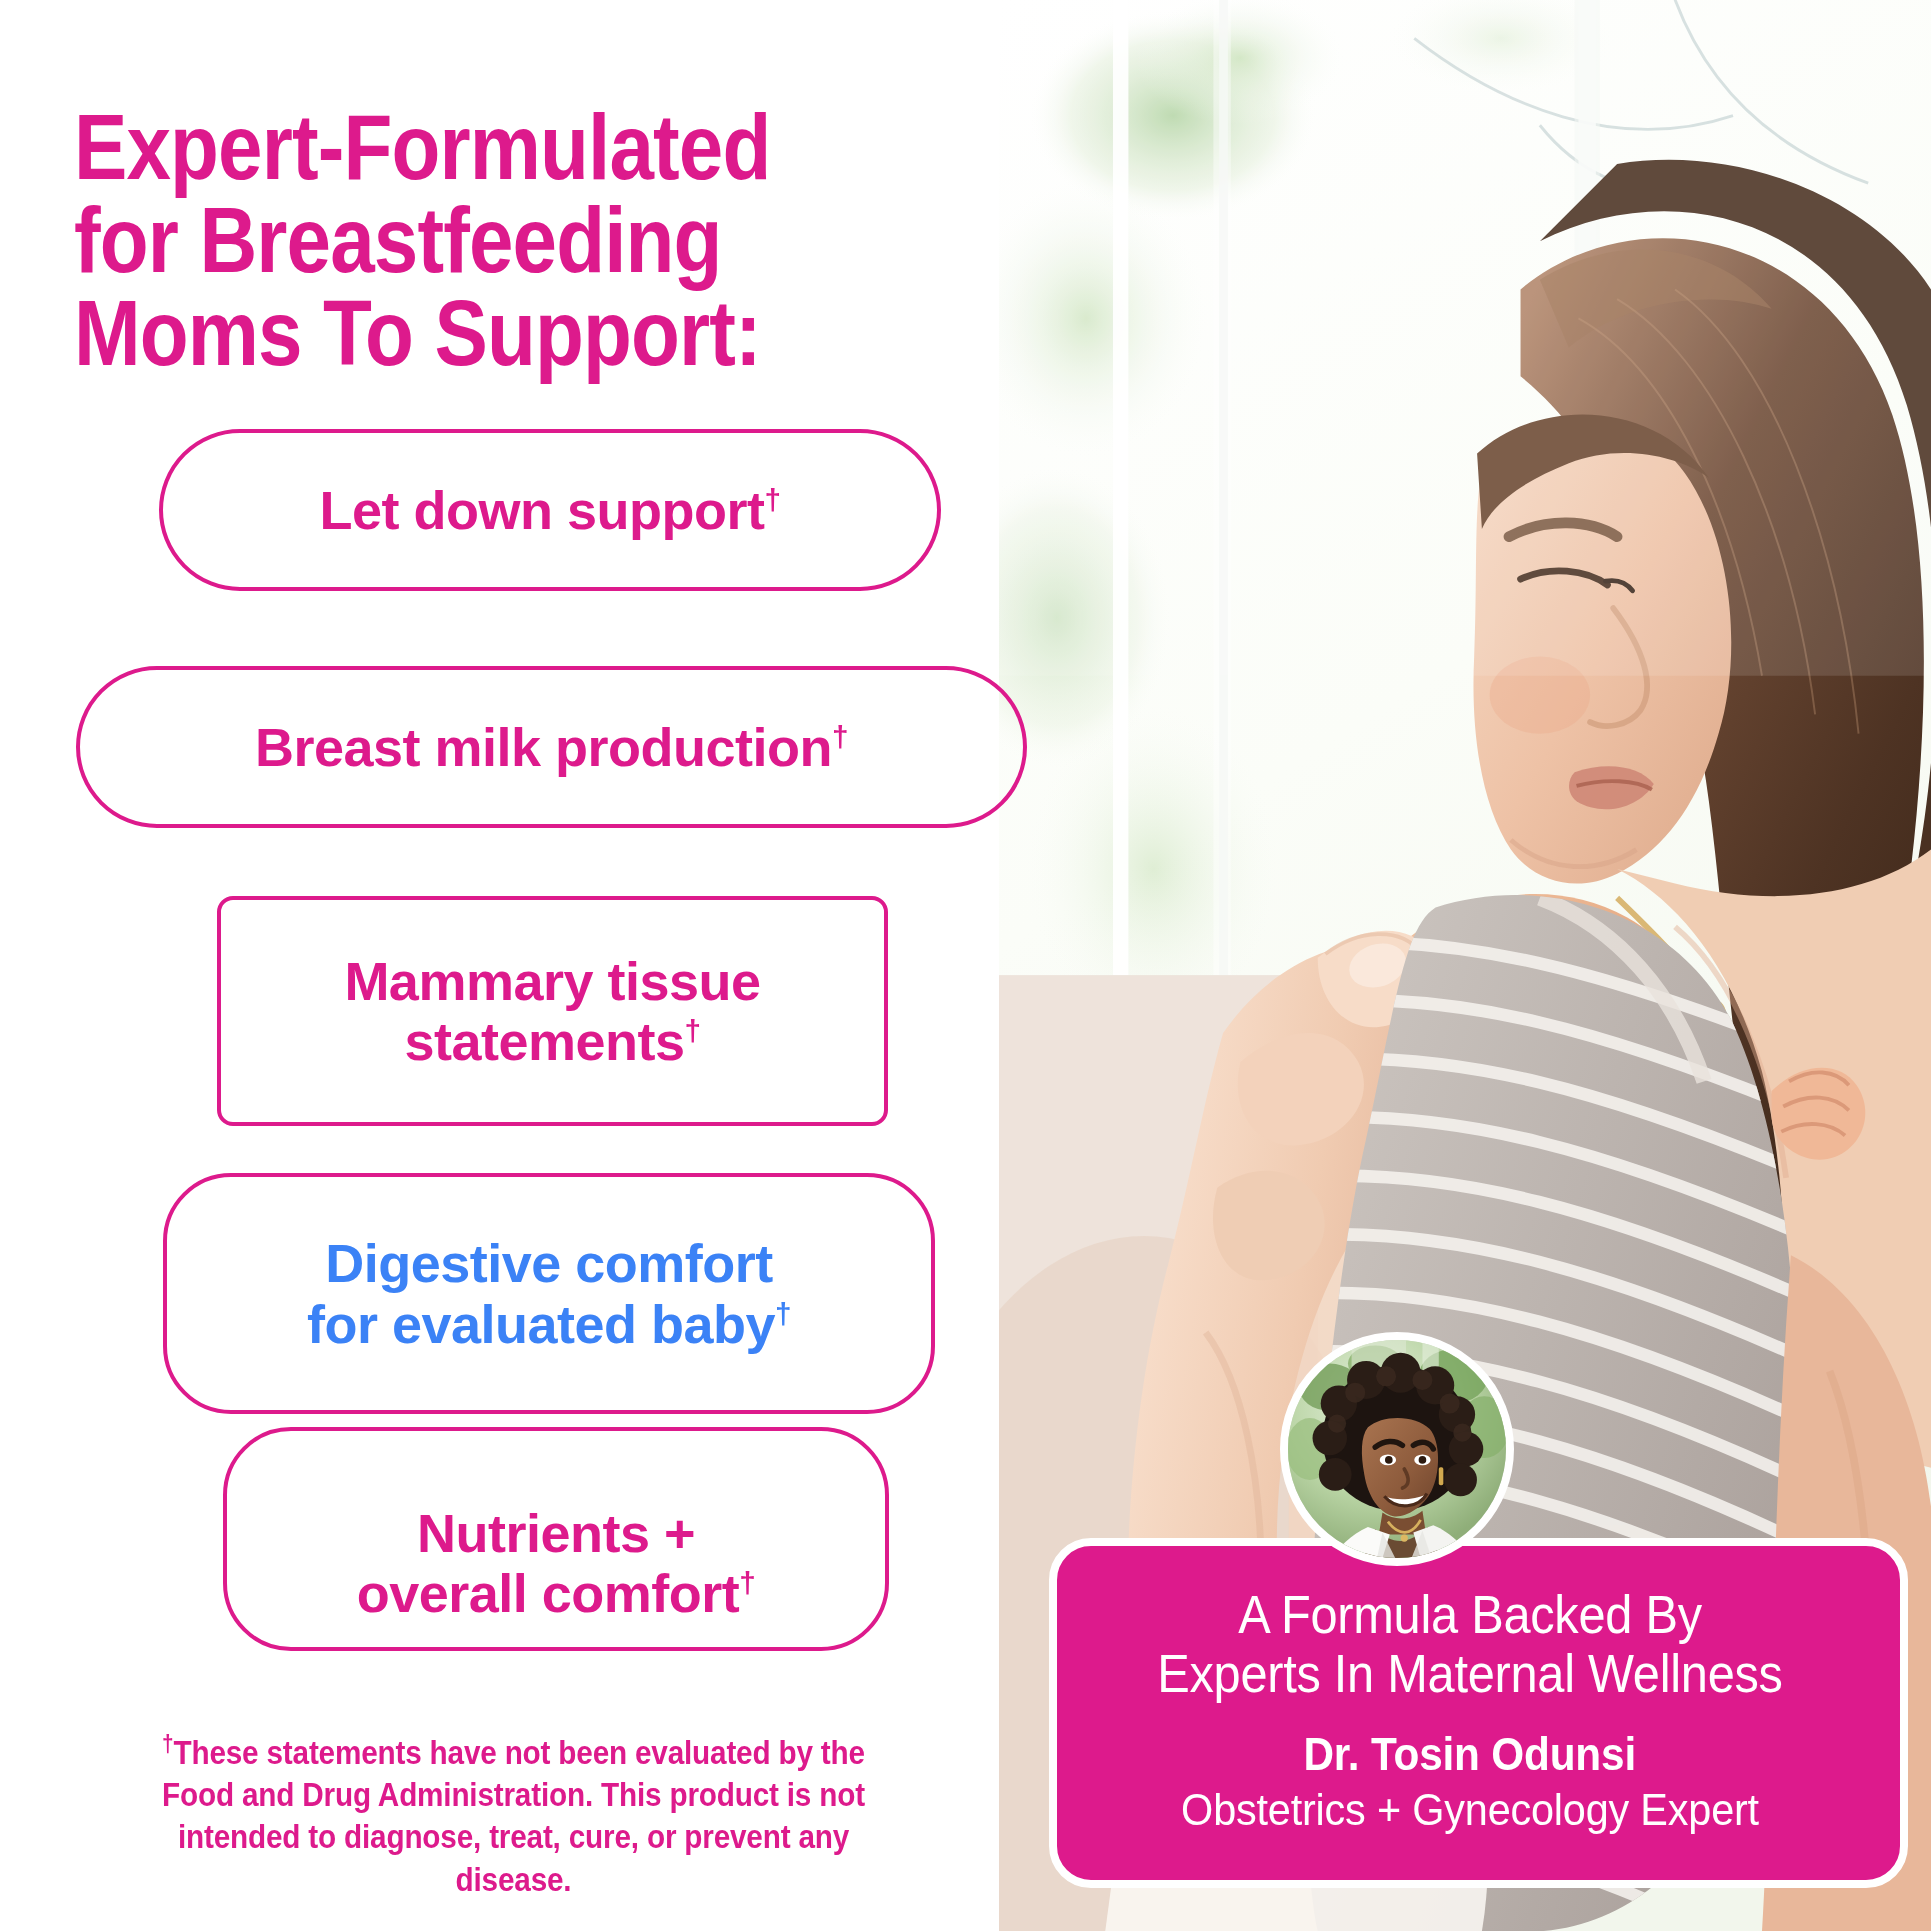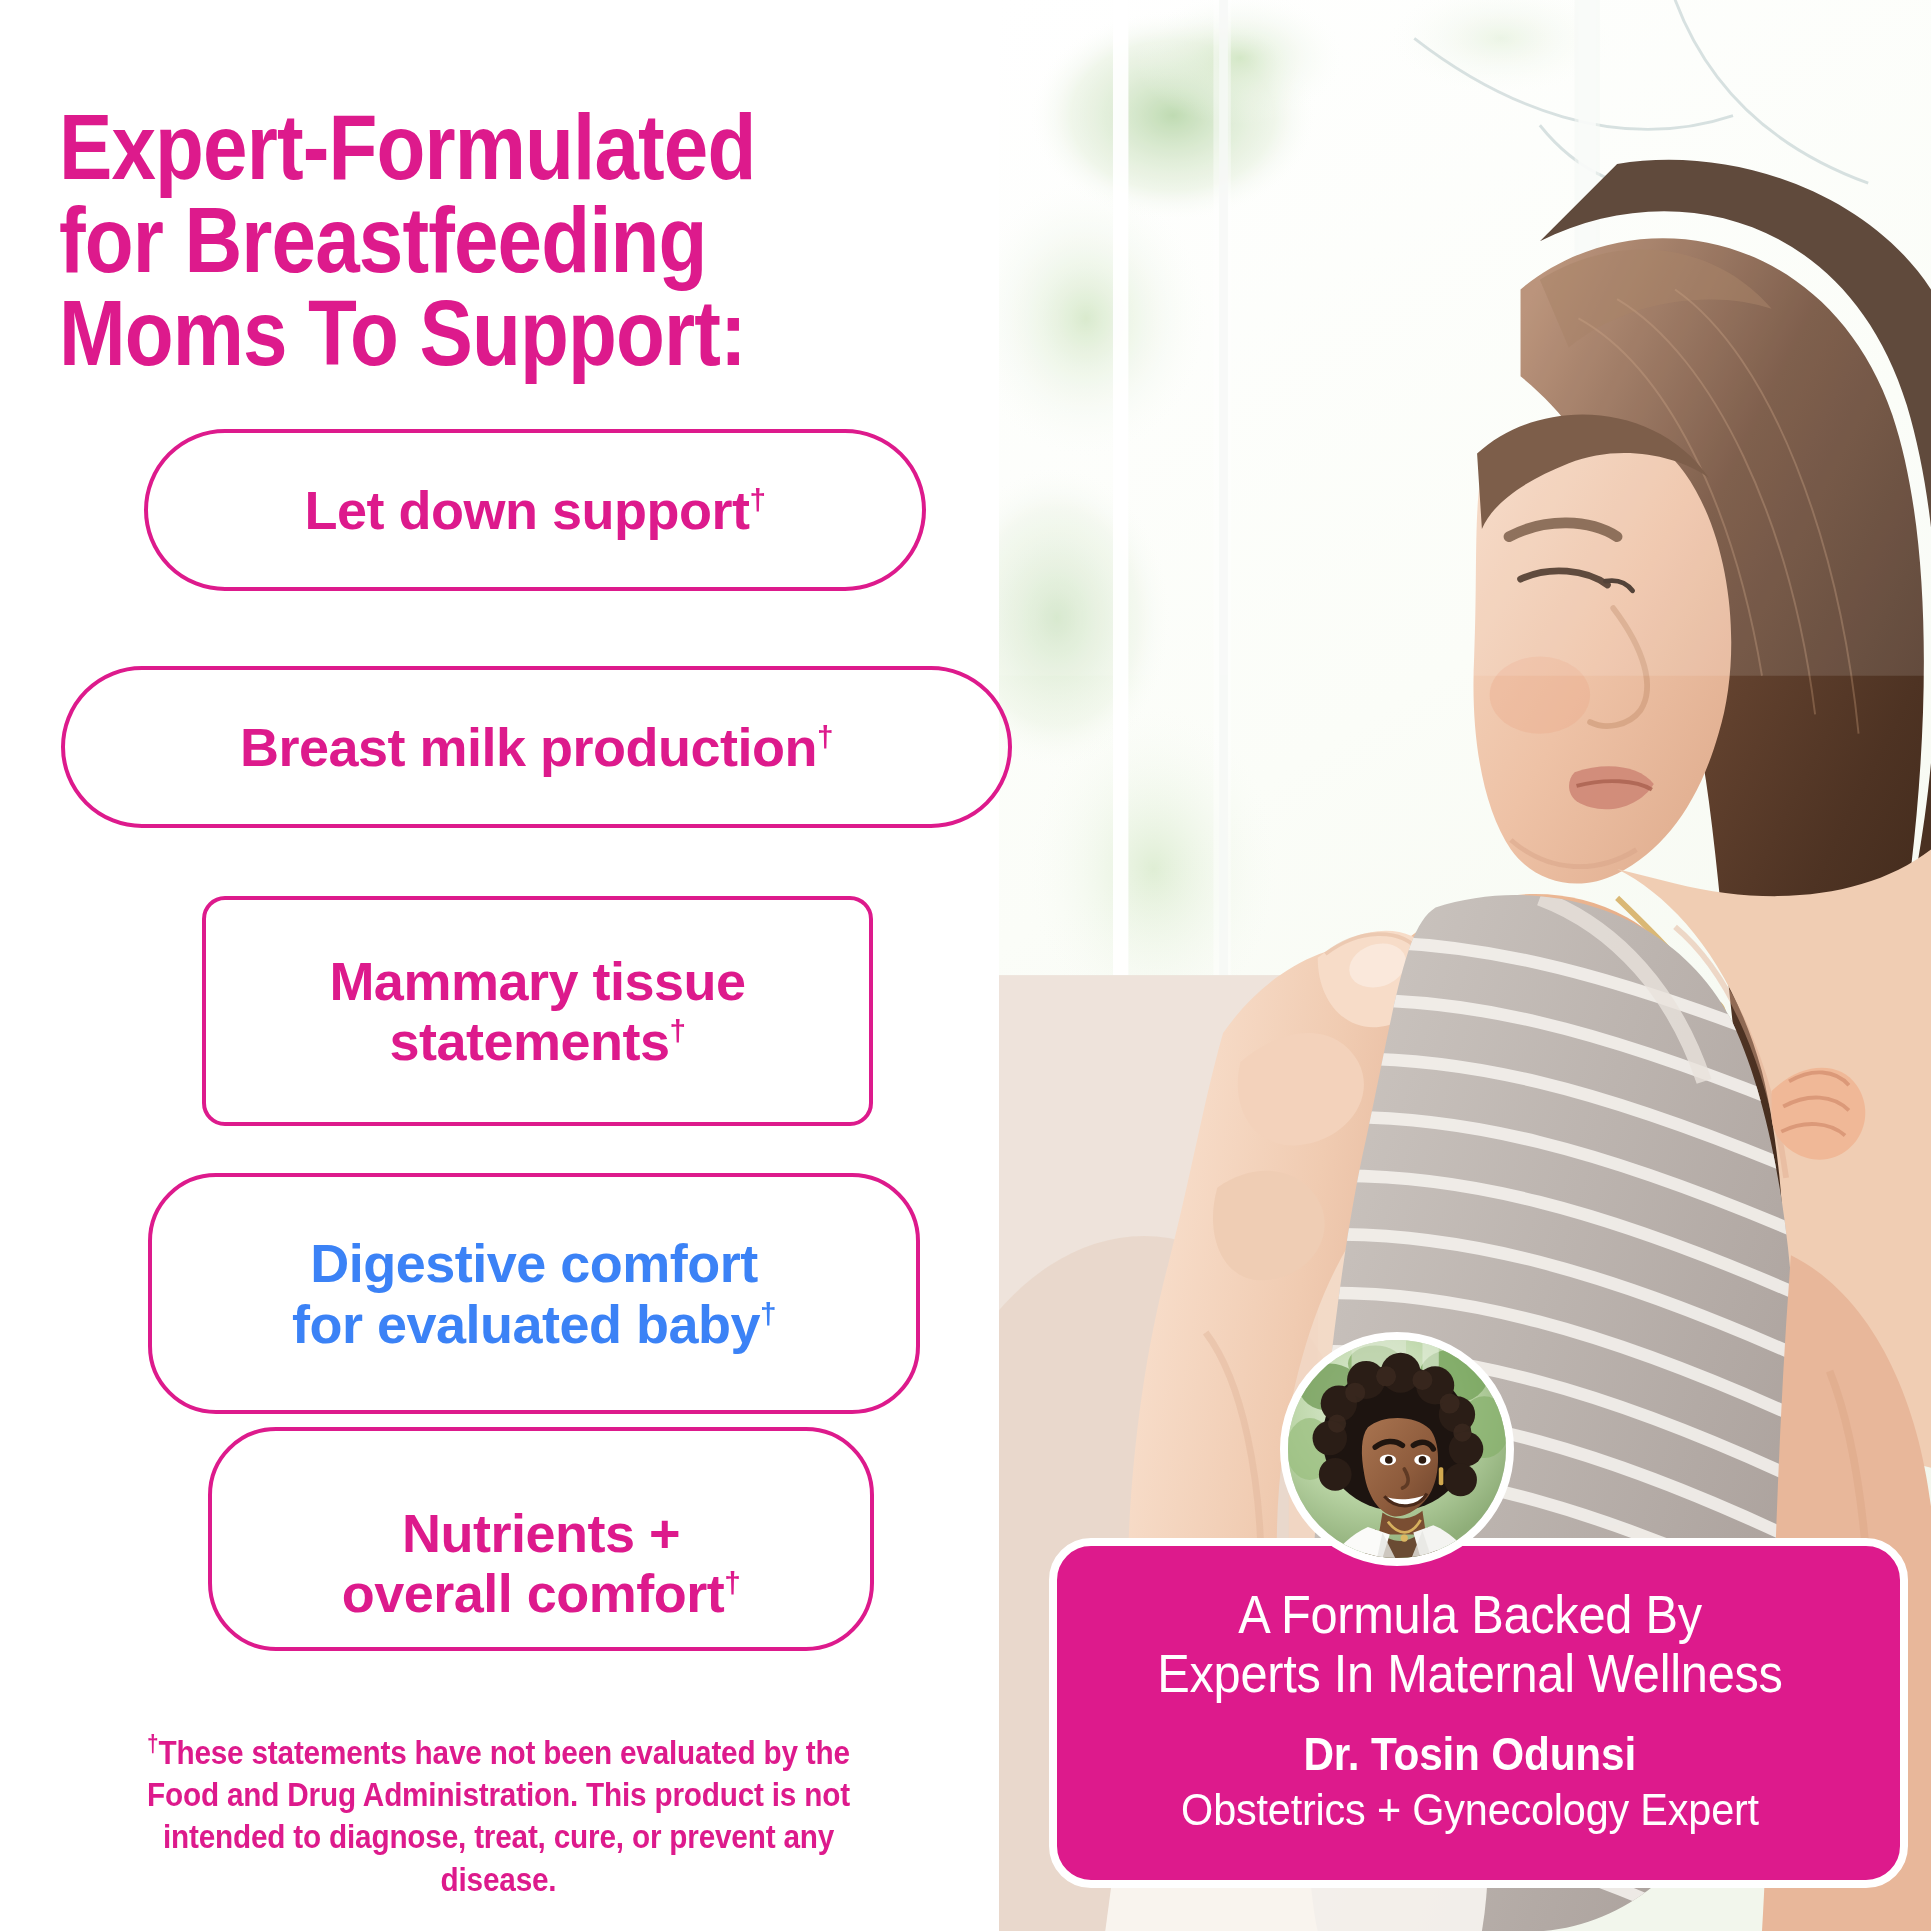--- a/index.html
+++ b/index.html
@@ -5,21 +5,21 @@
   html,body{margin:0;padding:0;}
   body{
     width:1931px;height:1931px;
     background:#ffffff;
     font-family:"Liberation Sans", sans-serif;
     overflow:hidden;
   }
   #root{position:relative;width:1931px;height:1931px;overflow:hidden;background:#fff;}
 
   
-  #left-panel{position:absolute;left:1px;top:0;width:1004px;height:1931px;}
+  #left-panel{position:absolute;left:16px;top:0;width:1004px;height:1931px;}
 
   #headline{
     position:absolute;left:58px;top:39px;width:917px;
     font-family:"Liberation Sans", sans-serif;
     font-weight:bold;
     font-size:93px;
     line-height:1.0;
     letter-spacing:-1px;
     transform:scaleX(0.86);
     transform-origin:left top;
@@ -39,21 +39,21 @@
     font-weight:bold;
     font-size:54px;
     line-height:1.12;
     letter-spacing:-0.5px;
     padding:0 17.4px;
   }
   .pill-label sup{font-size:0.55em;vertical-align:super;line-height:0;}
 
   #pill-0{left:143px;top:429px;width:782px;height:162px;border-radius:81px;}
   #pill-1{left:60px;top:666px;width:951px;height:162px;border-radius:81px;}
-  #pill-2{left:201px;top:896px;width:671px;height:230px;border-radius:23px;}
+  #pill-2{left:201px;top:896px;width:671px;height:230px;border-radius:16px;}
   #pill-3{left:147px;top:1173px;width:772px;height:241px;border-radius:68px;}
   #pill-4{left:207px;top:1427px;width:666px;height:224px;border-radius:68px;}
 
   #disclaimer{
     position:absolute;left:68px;top:1699px;width:859px;
     text-align:center;
     font-family:"Liberation Sans", sans-serif;
     font-weight:bold;
     font-size:33px;
     line-height:1.28;

